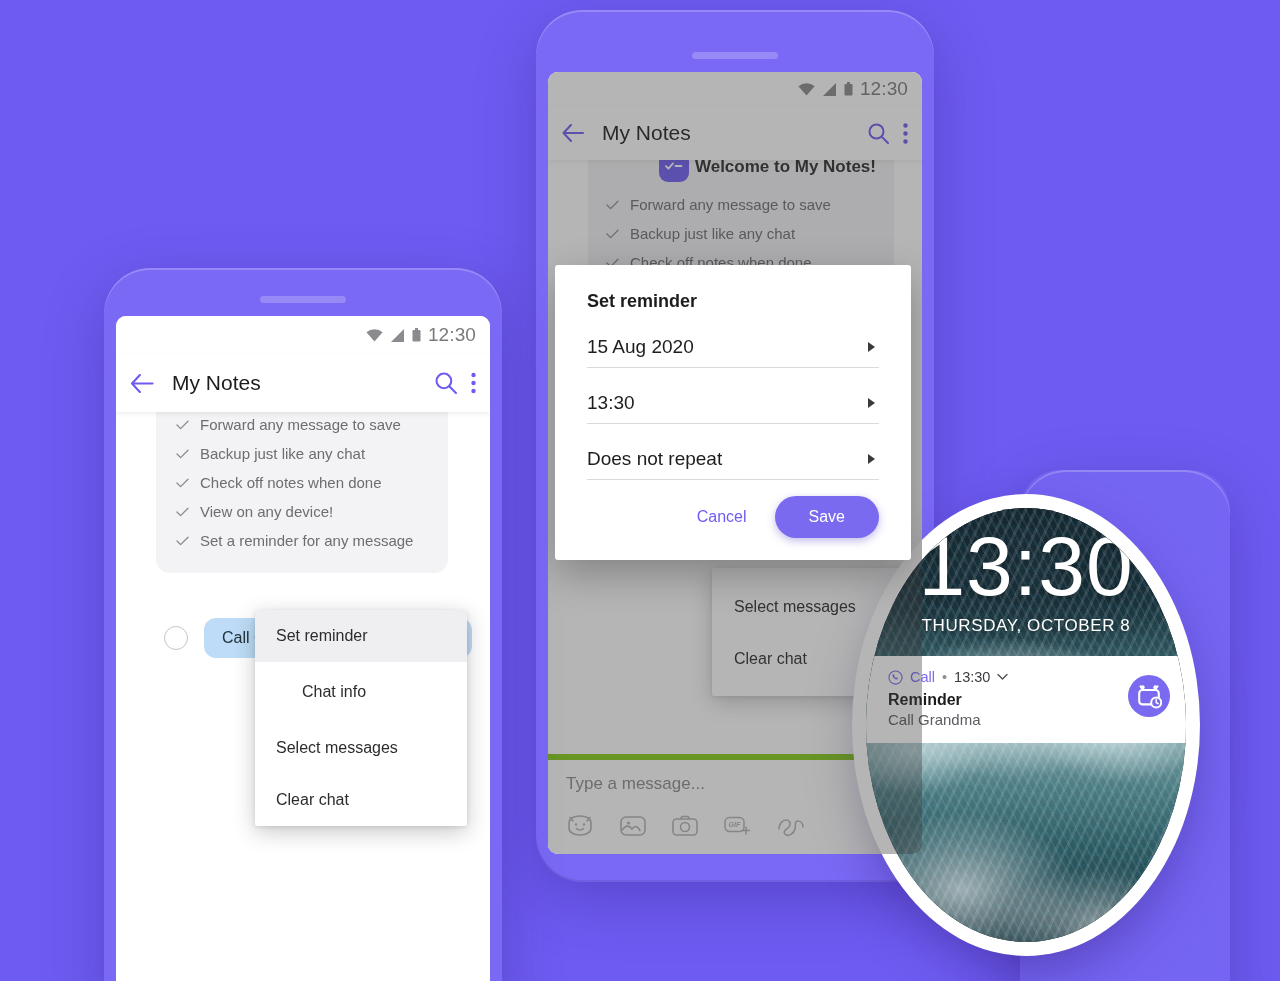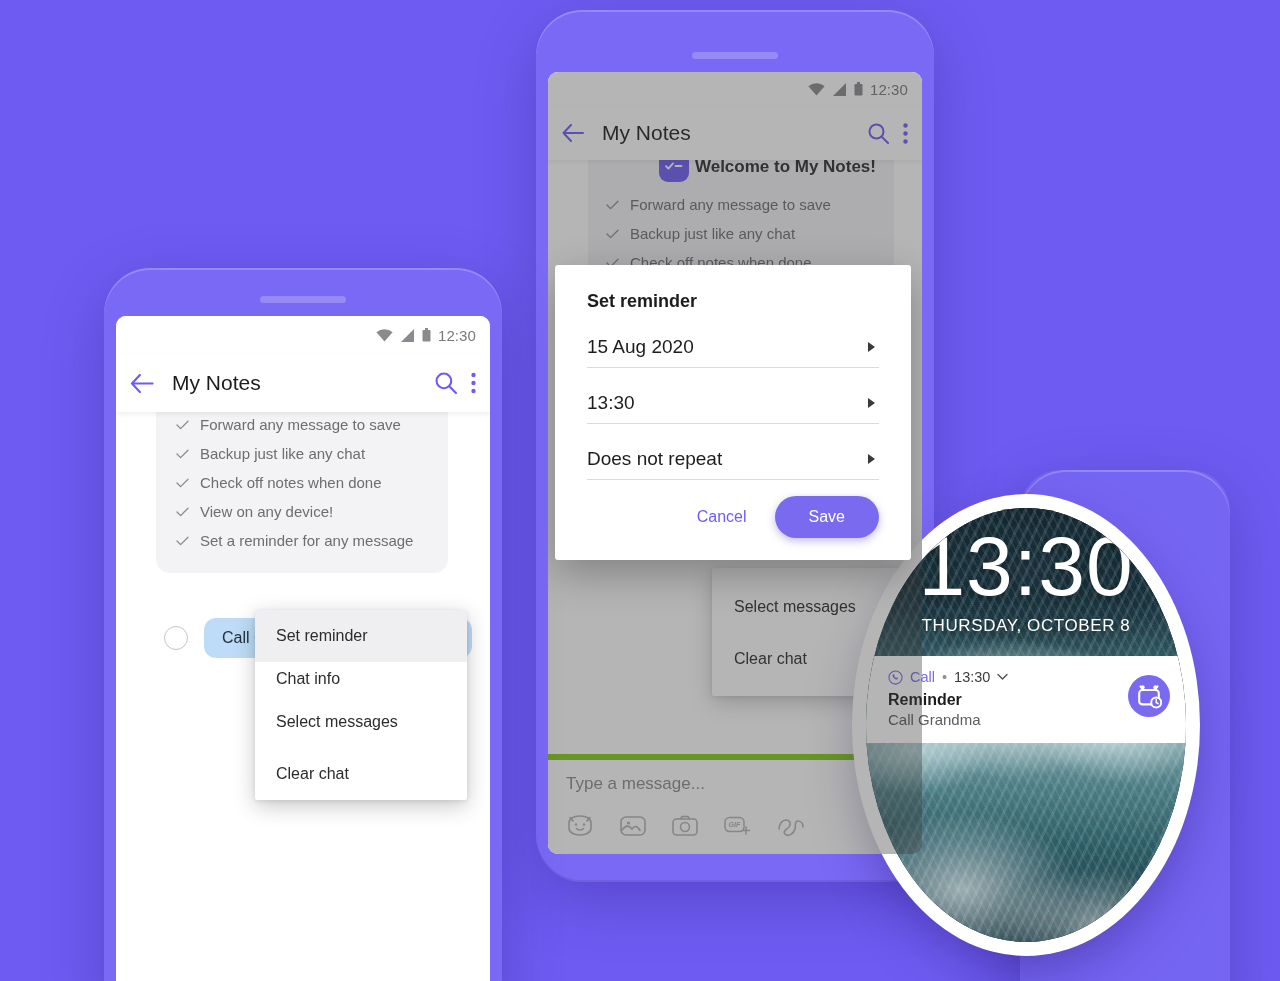--- a/index.html
+++ b/index.html
@@ -31,21 +31,21 @@
   .screen {
     position: absolute; left: 0; right: 0;
     background: #FFFFFF; overflow: hidden;
   }
 
   
   .statusbar {
     height: 34px; display: flex; align-items: center; justify-content: flex-end;
     gap: 7px; padding: 0 14px 0 0; background: #fff;
   }
-  .sb-time { font-size: 15px; color: #7a7a7a; letter-spacing: .1px; }
+  .sb-time { font-size: 19px; color: #7a7a7a; letter-spacing: .1px; }
   .ic-wifi, .ic-sig, .ic-bat { display:block; }
 
   
   .appbar {
     height: 54px; background:#fff; display:flex; align-items:center;
     padding: 0 14px; position: relative; z-index: 5;
     box-shadow: 0 2px 5px rgba(0,0,0,.07);
   }
   .appbar .title { font-size: 21px; color:#1c1c1e; margin-left: 18px; flex:1; }
   .appbar .acts { display:flex; align-items:center; gap:14px; }
@@ -375,21 +375,21 @@
         <div class="msgrow" style="left:48px; top:206px;">
           <span class="circlebox"></span>
           <span class="bubble">Call Grandma</span>
         </div>
       </div>
     </div>
   </div>
 
   <div class="menu" style="left:255px; top:610px; width:212px; padding:0;">
     <div class="mi hl" style="padding:17px 21px;">Set reminder</div>
-    <div class="mi" style="padding:8px 21px;">Chat info</div>
+    <div class="mi" style="padding:21px 21px;margin-left:26px;">Chat info</div>
     <div class="mi" style="padding:17px 21px;">Select messages</div>
     <div class="mi" style="padding:17px 21px;">Clear chat</div>
   </div>
 
   <div class="magnifier" style="left:866px; top:508px; width:320px; height:434px; border-radius:50%;
               box-shadow: 0 0 0 14px #ffffff, 0 22px 60px rgba(30,10,90,.45);">
     <div class="lock-wall"></div>
     <div class="lock-clock">13:30</div>
     <div class="lock-date">THURSDAY, OCTOBER 8</div>
 

